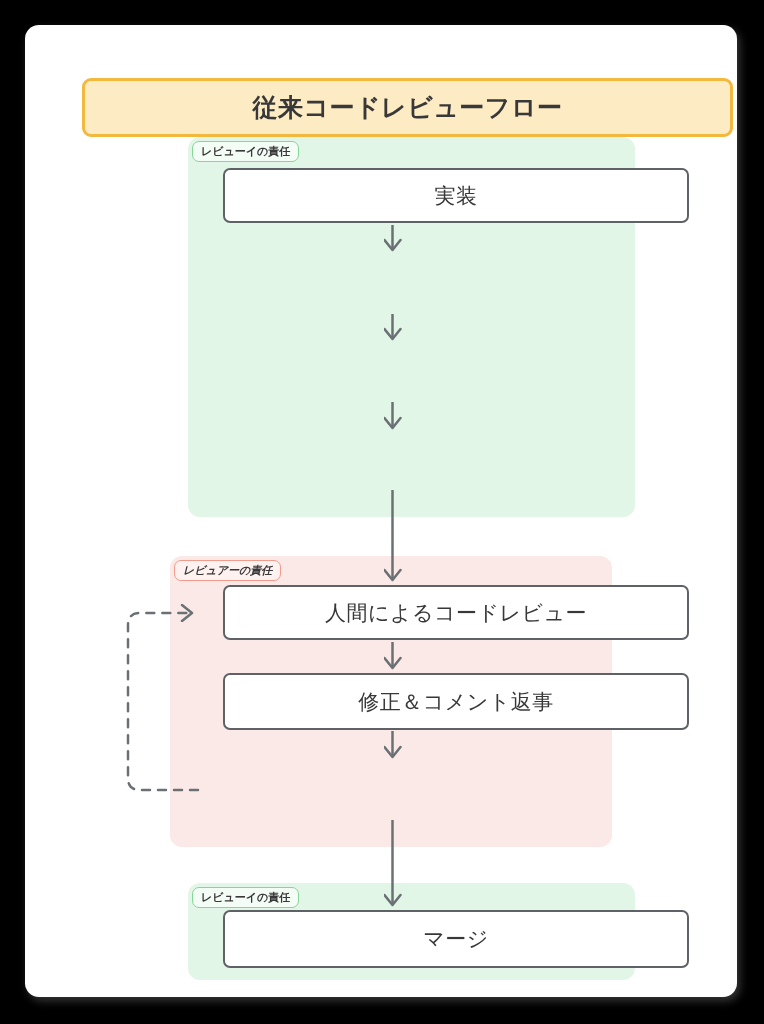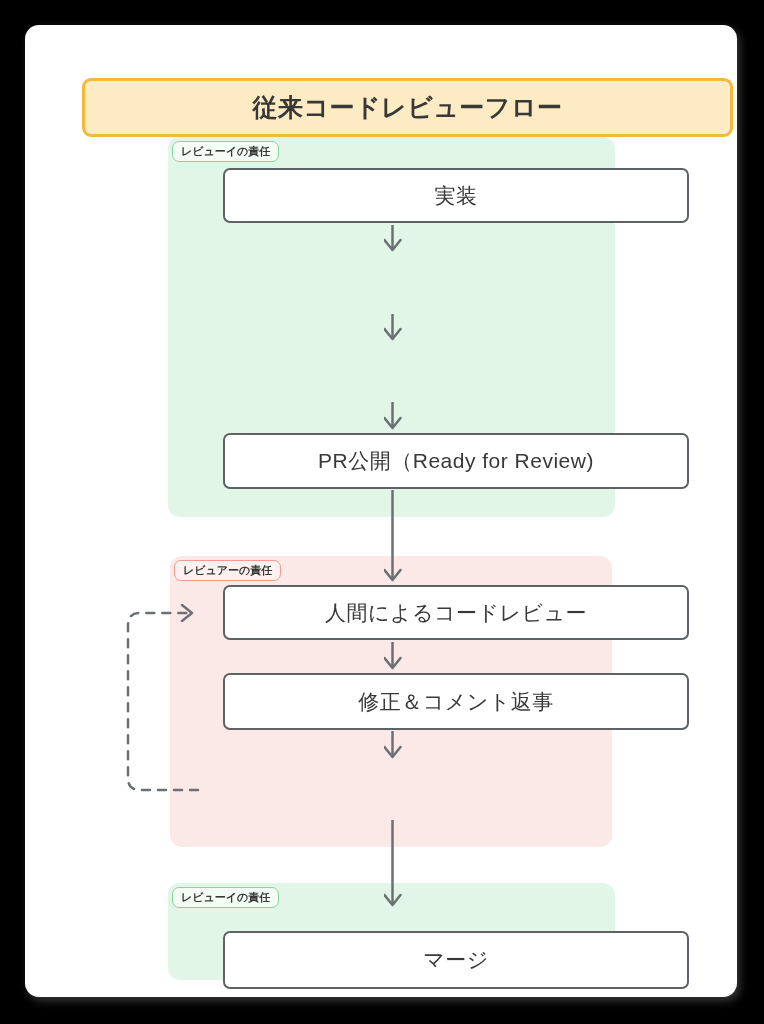--- a/index.html
+++ b/index.html
@@ -18,30 +18,30 @@
     position:absolute;left:57px;top:53px;width:651px;height:59px;
     box-sizing:border-box;
     background:var(--banner-fill,#FCEBC3);
     border:3px solid var(--banner-border,#F3B93F);
     border-radius:9px;
     display:flex;align-items:center;justify-content:center;
     font-size:25px;font-weight:600;color:var(--text,#3B3B3B);
     letter-spacing:0.5px;
   }
   .section{position:absolute;border-radius:12px;}
-  .section.green{background:var(--green-bg,#E2F6E7);}
+  .section.green{background:var(--green-bg,#E2F6E7);margin-left:20px;}
   .section.red{background:var(--red-bg,#FBE9E7);}
   .badge{
     position:absolute;left:4px;top:4px;
     font-size:11px;font-weight:700;color:var(--text,#333);
     padding:3px 8px;border-radius:7px;line-height:1.2;
     white-space:nowrap;
   }
   .badge.green{background:#F3FCF5;border:1.5px solid var(--green-badge-border,#85D698);}
-  .badge.red{background:#FDF2F0;border:1.5px solid var(--red-badge-border,#F09B8B);}
+  .badge.red{background:#FDF2F0;border:1.5px solid var(--red-badge-border,#F09B8B);font-style:italic;}
   .node{
     position:absolute;left:198px;width:466px;box-sizing:border-box;
     background:#fff;border:2.5px solid var(--box-border,#5E6267);
     border-radius:7px;
     display:flex;align-items:center;justify-content:center;
     font-size:21px;font-weight:500;color:var(--text,#333);
     letter-spacing:0.5px;white-space:nowrap;
   }
   svg.overlay{position:absolute;left:0;top:0;pointer-events:none;}
 </style>
@@ -61,24 +61,23 @@
 
     <div class="section red" style="left:145px;top:531px;width:442px;height:291px;">
       <span class="badge red">レビュアーの責任</span>
     </div>
 
     <div class="section green" style="left:143px;top:858px;width:447px;height:97px;">
       <span class="badge green">レビューイの責任</span>
     </div>
 
     <div class="node" style="top:143px;height:55px;">実装</div>
-    <div class="node" style="top:408px;height:56px;">PR公開（Ready for Review)</div>
     <div class="node" style="top:560px;height:55px;">人間によるコードレビュー</div>
     <div class="node" style="top:648px;height:57px;">修正＆コメント返事</div>
-    <div class="node" style="top:906px;height:58px;">マージ</div>
+    <div class="node" style="top:885px;height:58px;">マージ</div>
 
     <svg class="overlay" width="712" height="972" viewBox="0 0 712 972">
       <defs>
         <marker id="chev" markerUnits="userSpaceOnUse" markerWidth="16" markerHeight="18" viewBox="0 0 16 18" refX="12" refY="9" orient="auto">
           <path d="M3,1 L13,9 L3,17" fill="none" stroke="#6B7075" stroke-width="2.5" stroke-linecap="round" stroke-linejoin="round"></path>
         </marker>
       </defs>
       <g stroke="#6B7075" stroke-width="2.5" fill="none">
         <line x1="367.5" y1="200" x2="367.5" y2="224" marker-end="url(#chev)"></line>
         <line x1="367.5" y1="289" x2="367.5" y2="313" marker-end="url(#chev)"></line>

